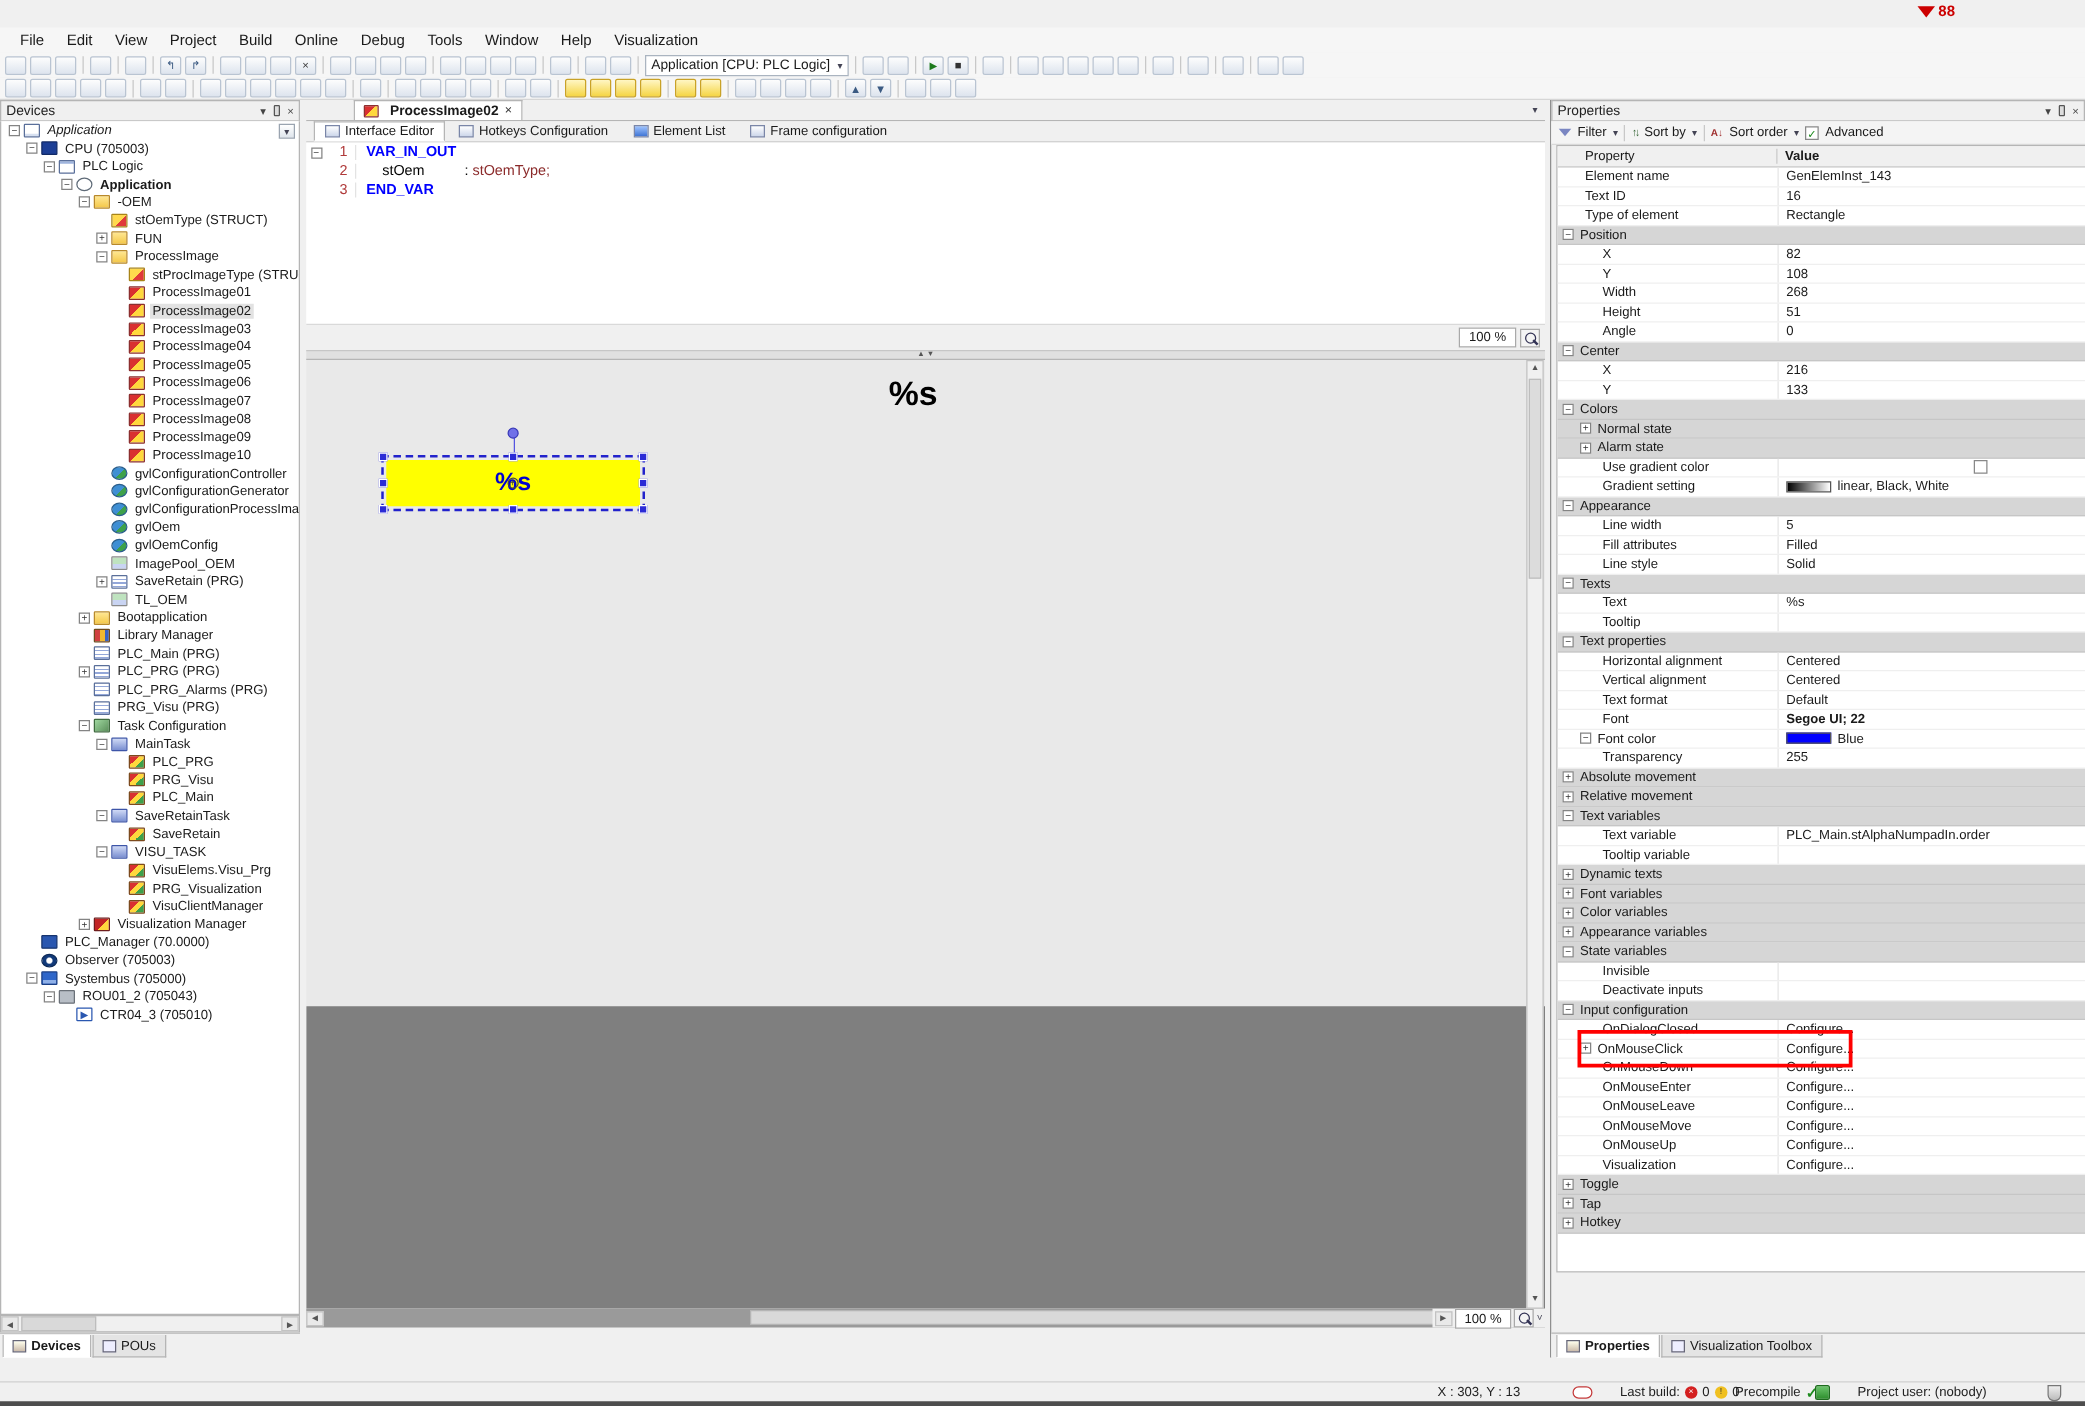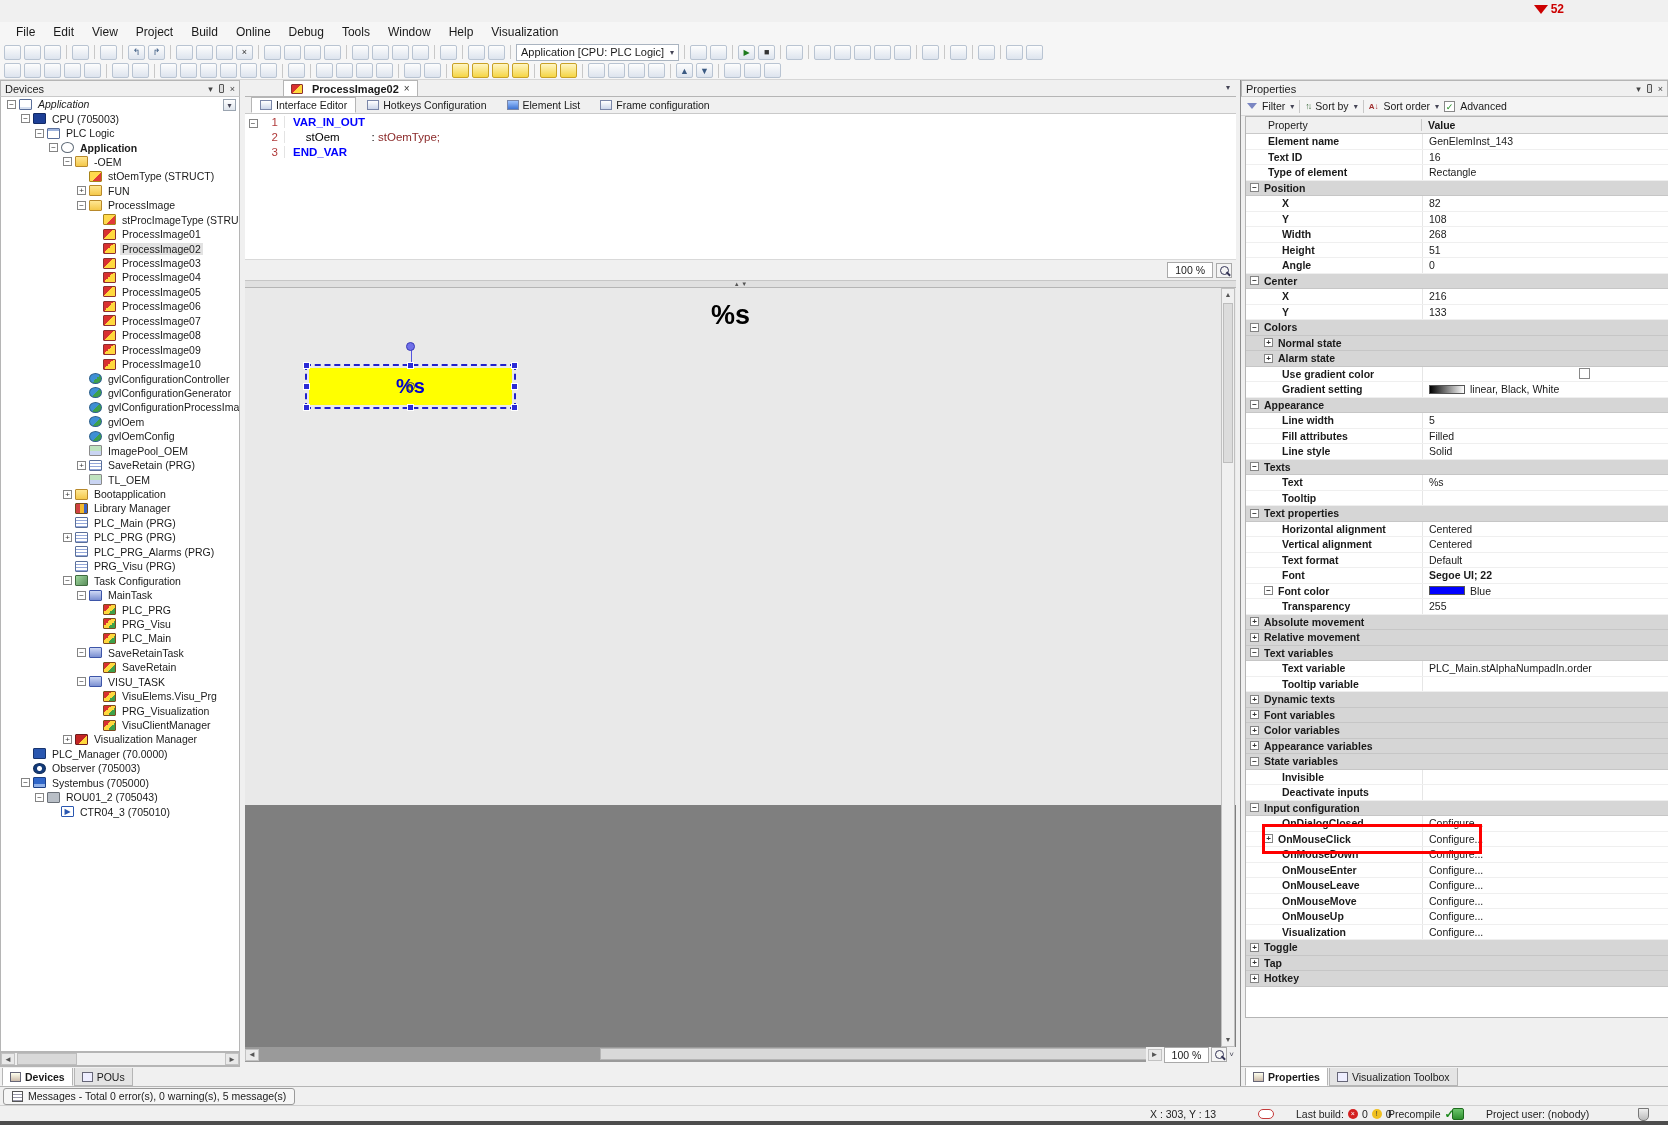--- a/index.html
+++ b/index.html
@@ -116,21 +116,21 @@
   .ptoolbar{position:absolute;left:0;top:17px;width:428px;height:19px;display:flex;align-items:center;gap:5px;padding:0 6px;font-size:10.5px;border-bottom:1px solid #d9d9d9;background:#f4f4f4;}
   .pfunnel{width:0;height:0;border-left:5px solid transparent;border-right:5px solid transparent;border-top:6px solid #7a86c2;}
   .psep{width:1px;height:13px;background:#c8c8c8;}
   .sort-ic{color:#3b6a3b;font-size:9px;letter-spacing:-2px;}
   .az-ic{color:#a03030;font-size:8px;font-weight:bold;}
   .chk{width:11px;height:11px;border:1px solid #888;background:#fff;font-size:9px;line-height:10px;text-align:center;color:#1d8a1d;}
   .pgrid{position:absolute;left:4px;top:36px;width:456px;height:902px;background:#fff;border:1px solid #b5b5b5;overflow:hidden;}
   .pghdr{height:17px;display:flex;background:#f0f0f0;border-bottom:1px solid #c9c9c9;font-size:10.5px;align-items:center;}
   .pghdr .c1{width:176px;padding-left:22px;border-right:1px solid #c9c9c9;}
   .prow{height:15.5px;display:flex;align-items:center;font-size:10.5px;border-bottom:1px solid #efefef;white-space:nowrap;}
-  .prow .lab{display:flex;align-items:center;width:176px;flex:none;overflow:hidden;font-weight:bold;}
+  .prow .lab{display:flex;align-items:center;width:176px;flex:none;overflow:hidden;}
   .prow .val{flex:1;display:flex;align-items:center;padding-left:6px;gap:5px;border-left:1px solid #e6e6e6;height:100%;overflow:hidden;}
   .prow.g{background:#d6d6d6;border-bottom:1px solid #c6c6c6;}
   .prow.s{background:#d6d6d6;border-bottom:1px solid #c6c6c6;}
   .pexp{width:9px;height:9px;border:1px solid #848484;background:#fff;font-size:8px;line-height:7px;text-align:center;color:#333;flex:none;}
   .swatch{width:36px;height:9px;border:1px solid #555;flex:none;}
   .sw-blue{background:#0000ff;}
   .sw-grad{background:linear-gradient(90deg,#000,#fff);}
   .vchk{width:11px;height:11px;border:1px solid #888;background:#fff;margin-left:150px;}
   .pdesc{position:absolute;left:4px;top:942px;width:420px;height:42px;font-size:10.5px;color:#222;padding:4px 6px;line-height:1.35;background:#f0f0f0;}
   .prop-tabs{position:absolute;left:0;top:986px;width:428px;height:20px;background:#f0f0f0;border-top:1px solid #b5b5b5;display:flex;align-items:flex-end;padding-left:4px;gap:1px;}
@@ -174,21 +174,21 @@
       <span class="menu-item">Build</span>
       <span class="menu-item">Online</span>
       <span class="menu-item">Debug</span>
       <span class="menu-item">Tools</span>
       <span class="menu-item">Window</span>
       <span class="menu-item">Help</span>
       <span class="menu-item">Visualization</span>
     </div>
   <div class="menu-badge">
     <span class="funnel"></span>
-    <span>52</span>
+    <span>88</span>
   </div>
 
   <div class="tb" id="tb1">
       <span class="tbi"></span>
       <span class="tbi"></span>
       <span class="tbi"></span>
       <span class="tbsep"></span>
       <span class="tbi"></span>
       <span class="tbsep"></span>
       <span class="tbi"></span>
@@ -1205,26 +1205,20 @@
           <span class="bic" style="border: 1px solid rgb(102, 102, 119); background: linear-gradient(rgb(255, 255, 238), rgb(204, 187, 170));"></span>
           <span>Properties</span>
         </span>
         <span class="btab">
           <span class="bic" style="border: 1px solid rgb(102, 102, 119); background: rgb(238, 238, 255);"></span>
           <span>Visualization Toolbox</span>
         </span>
       </div>
   </div>
 
-  <div class="msgbar">
-    <span class="msgtab">
-      <span class="mic"></span>
-      <span>Messages - Total 0 error(s), 0 warning(s), 5 message(s)</span>
-    </span>
-  </div>
 
   <div class="statusbar">
     <span class="sb" style="left:1150px;">X : 303, Y : 13</span>
     <span class="sb" style="left:1258px;">
         <span class="cloud"></span>
       </span>
     <span class="sb" style="left:1296px;">
       <span>Last build:</span>
       <span class="dot r">×</span>
       <span>0</span>

